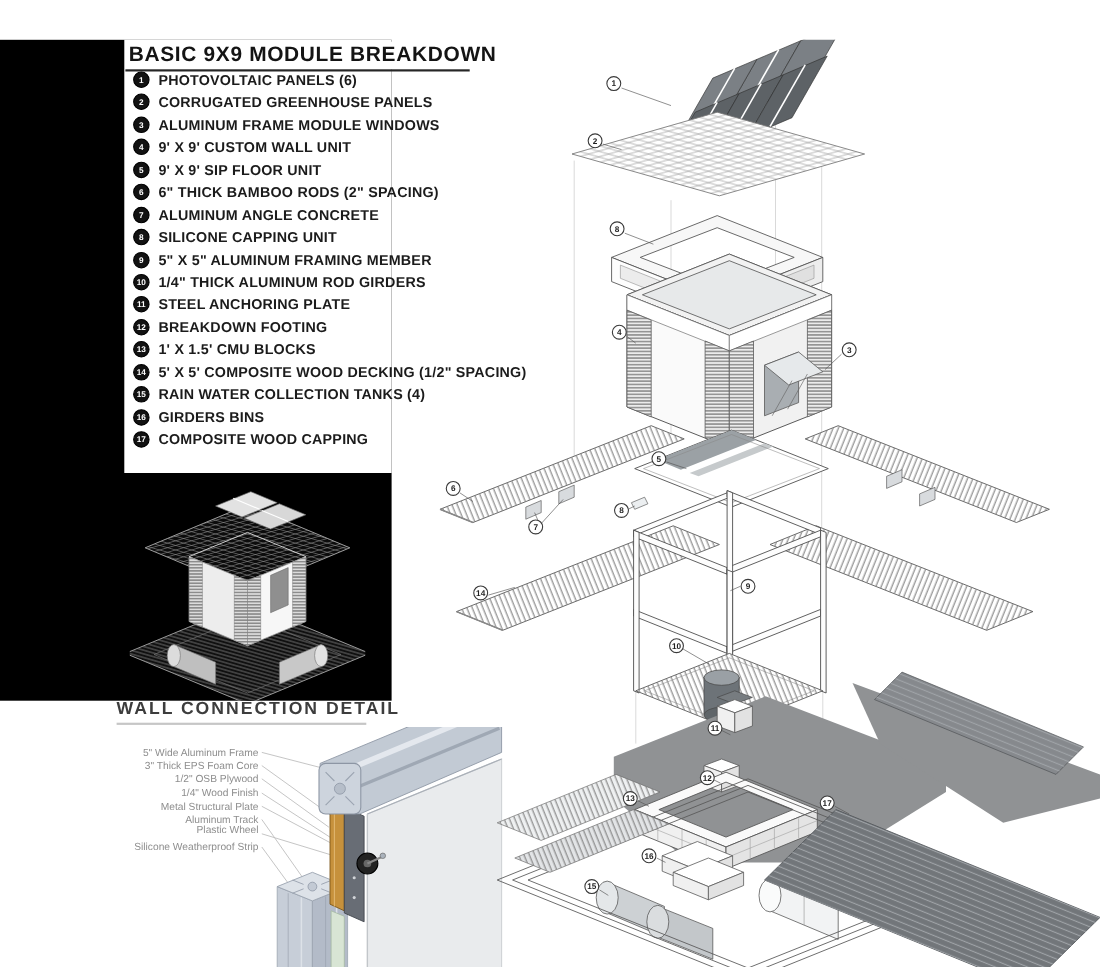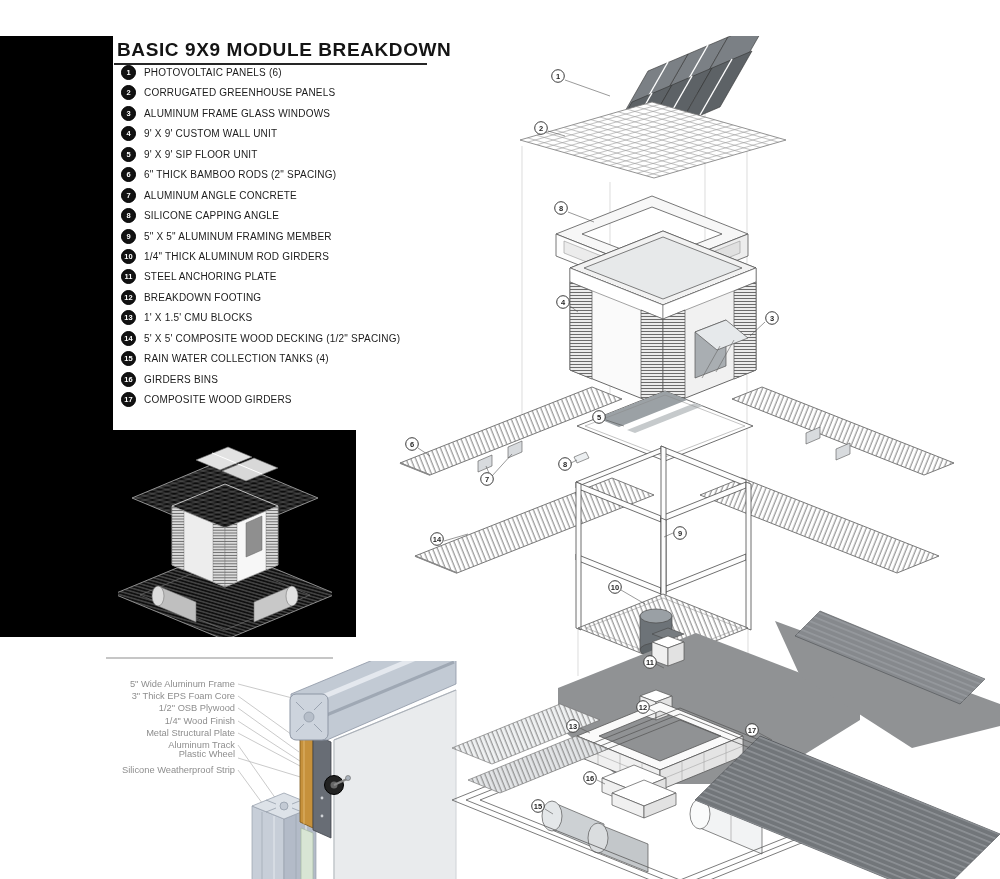--- a/index.html
+++ b/index.html
@@ -7,21 +7,21 @@
         font-family:"Liberation Sans",sans-serif;margin-top:36px;}
   .black-panel{position:absolute;left:0;top:0;width:356px;height:601px;background:#000;}
   .legend-box{position:absolute;left:113px;top:0;width:243px;height:394px;background:#fff;}
   .page-title{position:absolute;left:114px;top:2px;font-size:19px;font-weight:bold;color:#141414;
               letter-spacing:.6px;background:#fff;padding:1px 10px 2px 3px;white-space:nowrap;}
   .title-underline{position:absolute;left:114px;top:27px;width:313px;height:2px;background:#262626;}
   .legend-item{position:absolute;left:121px;height:20px;display:flex;align-items:center;white-space:nowrap;}
   .num-badge{width:13px;height:13px;border-radius:50%;background:#121212;color:#fff;font-size:7.5px;
              font-weight:bold;display:flex;align-items:center;justify-content:center;margin-right:8px;flex:none;
              border:1px solid #000;}
-  .legend-label{font-size:10px;font-weight:normal;color:#1b1b1b;letter-spacing:.2px;}
+  .legend-label{font-size:13px;font-weight:bold;color:#1b1b1b;letter-spacing:.2px;}
   .wall-heading{position:absolute;left:106px;top:600px;font-size:16px;font-weight:bold;color:#3d3d3d;
                 letter-spacing:1.8px;white-space:nowrap;}
   .wall-underline{position:absolute;left:106px;top:621px;width:227px;height:2px;background:#c6c6c6;}
   .wall-label{position:absolute;left:92px;width:143px;text-align:right;font-size:9.3px;color:#8e8e8e;
               height:12px;line-height:12px;white-space:nowrap;}
   svg{position:absolute;}
   svg text{font-family:"Liberation Sans",sans-serif;}
   .callout-num{font-size:7.5px;font-weight:bold;fill:#1f1f1f;text-anchor:middle;}
 </style>
 </head>
@@ -38,41 +38,41 @@
   <div class="legend-item" style="top:26px">
       <span class="num-badge">1</span>
       <span class="legend-label">PHOTOVOLTAIC PANELS (6)</span>
     </div>
   <div class="legend-item" style="top:46px">
       <span class="num-badge">2</span>
       <span class="legend-label">CORRUGATED GREENHOUSE PANELS</span>
     </div>
   <div class="legend-item" style="top:67px">
       <span class="num-badge">3</span>
-      <span class="legend-label">ALUMINUM FRAME GLASS WINDOWS</span>
+      <span class="legend-label">ALUMINUM FRAME MODULE WINDOWS</span>
     </div>
   <div class="legend-item" style="top:87px">
       <span class="num-badge">4</span>
       <span class="legend-label">9' X 9' CUSTOM WALL UNIT</span>
     </div>
   <div class="legend-item" style="top:108px">
       <span class="num-badge">5</span>
       <span class="legend-label">9' X 9' SIP FLOOR UNIT</span>
     </div>
   <div class="legend-item" style="top:128px">
       <span class="num-badge">6</span>
       <span class="legend-label">6" THICK BAMBOO RODS (2" SPACING)</span>
     </div>
   <div class="legend-item" style="top:149px">
       <span class="num-badge">7</span>
       <span class="legend-label">ALUMINUM ANGLE CONCRETE</span>
     </div>
   <div class="legend-item" style="top:169px">
       <span class="num-badge">8</span>
-      <span class="legend-label">SILICONE CAPPING ANGLE</span>
+      <span class="legend-label">SILICONE CAPPING UNIT</span>
     </div>
   <div class="legend-item" style="top:190px">
       <span class="num-badge">9</span>
       <span class="legend-label">5" X 5" ALUMINUM FRAMING MEMBER</span>
     </div>
   <div class="legend-item" style="top:210px">
       <span class="num-badge">10</span>
       <span class="legend-label">1/4" THICK ALUMINUM ROD GIRDERS</span>
     </div>
   <div class="legend-item" style="top:230px">
@@ -94,21 +94,21 @@
   <div class="legend-item" style="top:312px">
       <span class="num-badge">15</span>
       <span class="legend-label">RAIN WATER COLLECTION TANKS (4)</span>
     </div>
   <div class="legend-item" style="top:333px">
       <span class="num-badge">16</span>
       <span class="legend-label">GIRDERS BINS</span>
     </div>
   <div class="legend-item" style="top:353px">
       <span class="num-badge">17</span>
-      <span class="legend-label">COMPOSITE WOOD GIRDERS</span>
+      <span class="legend-label">COMPOSITE WOOD CAPPING</span>
     </div>
 
   <svg style="left:118px;top:403px" width="214" height="198" viewBox="118 403 214 198">
     <defs>
       <pattern id="mC1" patternUnits="userSpaceOnUse" width="4" height="4" patternTransform="rotate(16)">
           <line x1="0" y1="2" x2="4" y2="2" stroke="#8a8a8a" stroke-width=".5"></line>
         </pattern>
       <pattern id="mC2" patternUnits="userSpaceOnUse" width="4" height="4" patternTransform="rotate(-16)">
           <line x1="0" y1="2" x2="4" y2="2" stroke="#8a8a8a" stroke-width=".5"></line>
         </pattern>
@@ -150,20 +150,21 @@
       <polyline points="172,470 225,448 278,470" fill="none" stroke="#cfcfcf" stroke-width=".9"></polyline>
     </g>
     <g>
       <polygon points="158,550 196,566 196,586 158,570" fill="#bfbfbf" stroke="#777" stroke-width=".6"></polygon>
       <ellipse cx="158" cy="560" rx="6" ry="10" fill="#dcdcdc" stroke="#777" stroke-width=".6"></ellipse>
       <polygon points="254,566 292,550 292,570 254,586" fill="#c8c8c8" stroke="#777" stroke-width=".6"></polygon>
       <ellipse cx="292" cy="560" rx="6" ry="10" fill="#e2e2e2" stroke="#777" stroke-width=".6"></ellipse>
     </g>
   </svg>
 
+  <div class="wall-heading">WALL CONNECTION DETAIL</div>
   <div class="wall-underline"></div>
 
   <div class="wall-label" style="top:642px">5" Wide Aluminum Frame</div>
   <div class="wall-label" style="top:654px">3" Thick EPS Foam Core</div>
   <div class="wall-label" style="top:666px">1/2" OSB Plywood</div>
   <div class="wall-label" style="top:679px">1/4" Wood Finish</div>
   <div class="wall-label" style="top:691px">Metal Structural Plate</div>
   <div class="wall-label" style="top:703px">Aluminum Track</div>
   <div class="wall-label" style="top:712px">Plastic Wheel</div>
   <div class="wall-label" style="top:728px">Silicone Weatherproof Strip</div>

